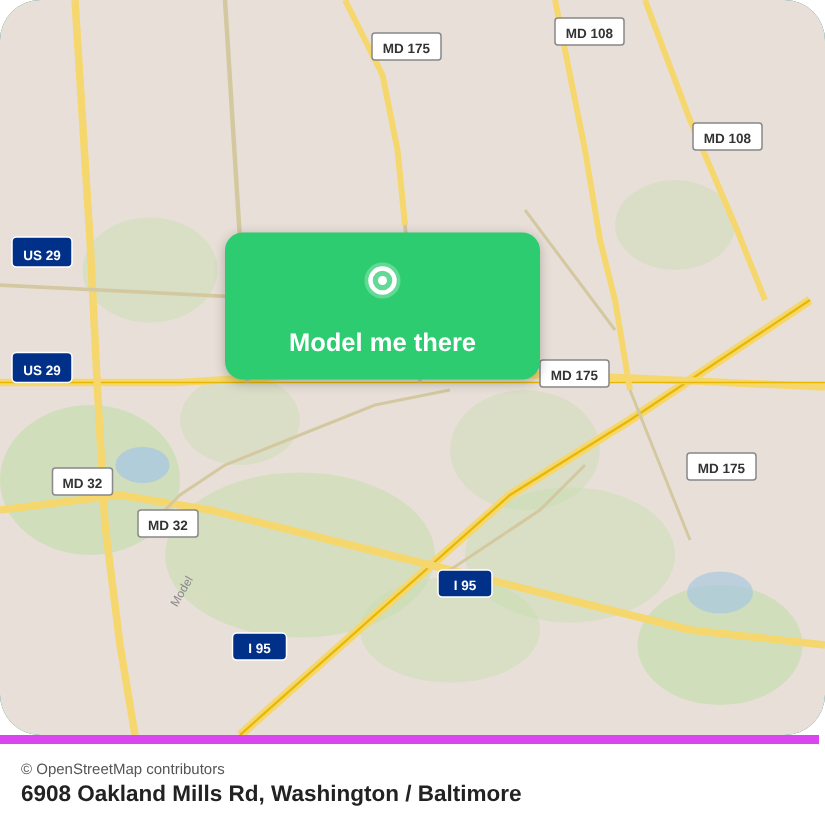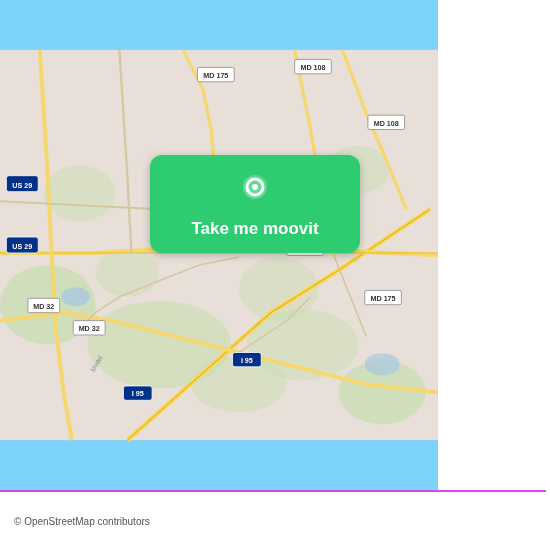--- a/index.html
+++ b/index.html
@@ -5,25 +5,26 @@
     * { margin: 0; padding: 0; box-sizing: border-box; }
     body {
       width: 550px;
       height: 550px;
       overflow: hidden;
       font-family: Arial, sans-serif;
       position: relative;
     }
 
     #map-container {
-      width: 438px;
+      width: 550px;
       height: 490px;
       position: relative;
       overflow: hidden;
-      background-color: #7dd3fc;
+      background-color: #0f766e;
+      border-radius: 27px;
     }
 
     
     #map-svg {
       position: absolute;
       top: 0; left: 0;
       width: 100%; height: 100%;
     }
 
     #take-me-there-btn {
@@ -56,21 +57,21 @@
     }
 
     #footer {
       width: 546px;
       height: 60px;
       background: #fff;
       display: flex;
       align-items: center;
       justify-content: space-between;
       padding: 0 14px;
-      border-top: 2px solid #d946ef;
+      border-top: 6px solid #d946ef;
     }
 
     #footer-left {
       display: flex;
       flex-direction: column;
     }
 
     #osm-credit {
       font-size: 10px;
       color: #555;
@@ -182,22 +183,23 @@
     <text x="118" y="405" font-size="8" font-family="Arial" fill="#888" transform="rotate(-60, 118, 405)">Model</text>
   </svg>
 
   <button id="take-me-there-btn">
     <svg class="pin-icon" viewBox="0 0 38 38" xmlns="http://www.w3.org/2000/svg">
 
       <circle cx="19" cy="14" r="12" fill="#fff" opacity="0.25"></circle>
       <circle cx="19" cy="14" r="8" fill="none" stroke="#fff" stroke-width="3"></circle>
       <circle cx="19" cy="14" r="3" fill="#fff"></circle>
     </svg>
-    <span class="btn-label">Take me moovit</span>
+    <span class="btn-label">Model me there</span>
   </button>
 </div>
 
 <div id="footer">
   <div id="footer-left">
     <span id="osm-credit">© OpenStreetMap contributors</span>
+    <span id="address-line">6908 Oakland Mills Rd, Washington / Baltimore</span>
   </div>
 
 </div>
 
 </body></html>

